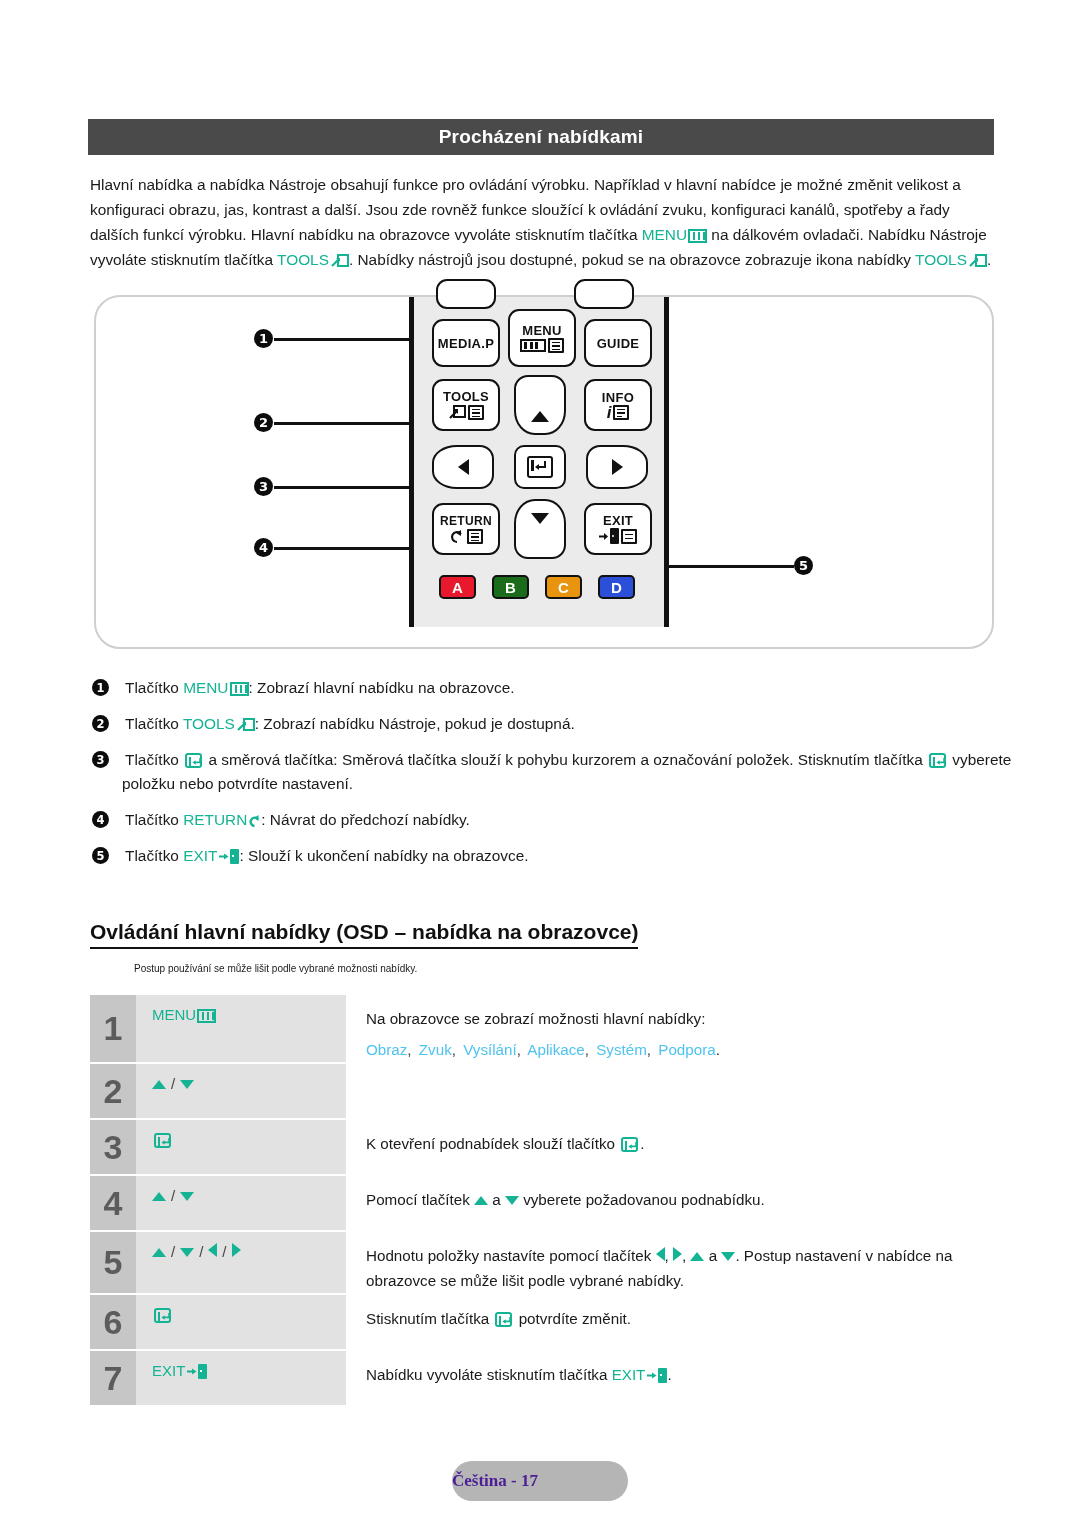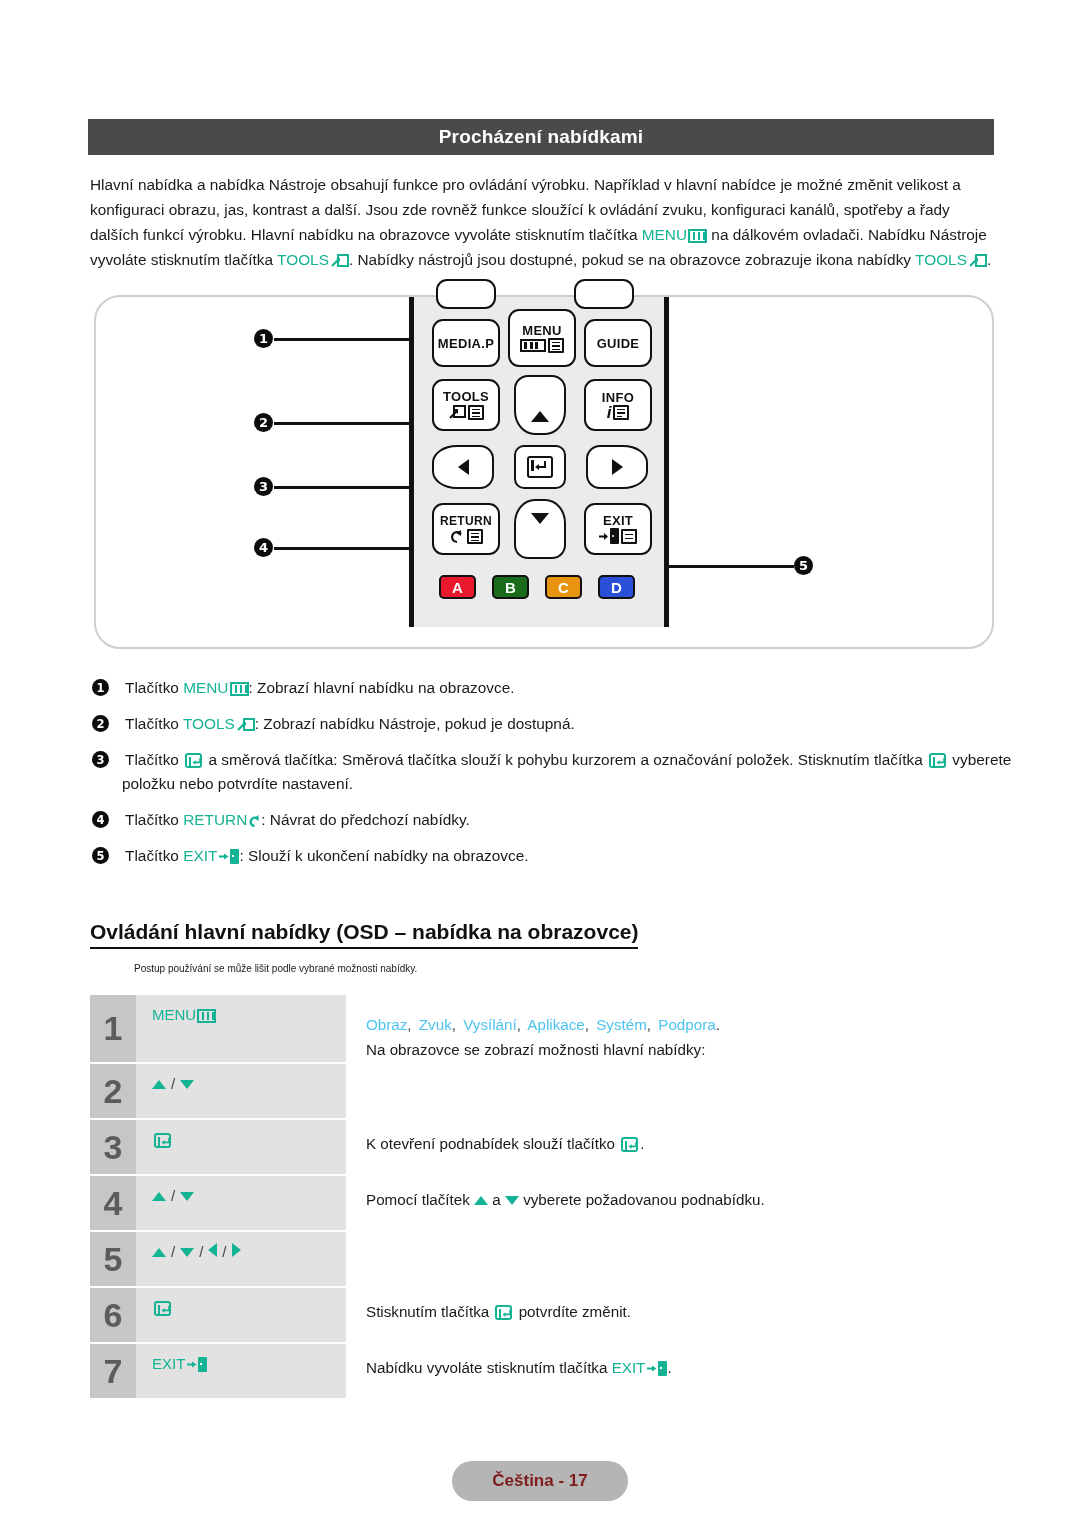--- a/index.html
+++ b/index.html
@@ -128,22 +128,22 @@
     width:210px;background:#e2e2e2;flex:none;padding:11px 0 0 16px;box-sizing:border-box;
     font-size:15px;color:#13b394;
   }
   .scol-desc{flex:1;padding:11px 0 0 20px;font-size:15.2px;line-height:25px;color:#1a1a1a;}
   .srow.h54 .scol-num,.srow.h54 .scol-btn{min-height:54px;}
   .sep{color:#444;margin:0 5px;}
 
   
   .footer{
     position:absolute;left:452px;top:1461px;width:176px;height:40px;
-    background:#b5b5b5;border-radius:20px;display:flex;align-items:center;justify-content:center;
-    font-size:17px;font-weight:bold;color:#7f1d1d;
+    background:#b5b5b5;border-radius:20px;display:flex;align-items:center;justify-content:flex-start;
+    font-size:17px;font-weight:bold;color:#4c1d95;font-family:Liberation Serif, serif;
   }
 </style>
 </head>
 <body>
 
 <div class="page">
 
   <div class="header-bar">
     <span class="title">Procházení nabídkami</span>
   </div>
@@ -360,29 +360,29 @@
   <div class="sec2-sub">Postup používání se může lišit podle vybrané možnosti nabídky.</div>
 
   <div class="steps">
 
     <div class="srow h54">
       <div class="scol-num">1</div>
       <div class="scol-btn">
         <span class="teal">MENU</span><span class="ico ico-menu"></span>
       </div>
       <div class="scol-desc">
+        <div>Na obrazovce se zobrazí možnosti hlavní nabídky:</div>
         <div style="margin-top:6px;">
           <span class="lblue">Obraz</span><span class="sep" style="margin:0 3px 0 0;">,</span>
           <span class="lblue">Zvuk</span><span class="sep" style="margin:0 3px 0 0;">,</span>
           <span class="lblue">Vysílání</span><span class="sep" style="margin:0 3px 0 0;">,</span>
           <span class="lblue">Aplikace</span><span class="sep" style="margin:0 3px 0 0;">,</span>
           <span class="lblue">Systém</span><span class="sep" style="margin:0 3px 0 0;">,</span>
           <span class="lblue">Podpora</span><span>.</span>
         </div>
-        <div>Na obrazovce se zobrazí možnosti hlavní nabídky:</div>
       </div>
     </div>
 
     <div class="srow h54">
       <div class="scol-num">2</div>
       <div class="scol-btn">
         <span class="tri tri-up"></span><span class="sep">/</span><span class="tri tri-dn"></span>
       </div>
     </div>
 
@@ -409,20 +409,23 @@
       </div>
       <div class="scol-desc">
         <span>Pomocí tlačítek </span><span class="tri tri-up"></span><span> a </span><span class="tri tri-dn"></span><span> vyberete požadovanou podnabídku.</span>
       </div>
     </div>
 
     <div class="srow h54">
       <div class="scol-num">5</div>
       <div class="scol-btn">
         <span class="tri tri-up"></span><span class="sep">/</span><span class="tri tri-dn"></span><span class="sep">/</span><span class="tri tri-lf"></span><span class="sep">/</span><span class="tri tri-rt"></span>
+      </div>
+      <div class="scol-desc">
+        <span>Hodnotu položky nastavíte pomocí tlačítek </span><span class="tri tri-lf"></span><span>, </span><span class="tri tri-rt"></span><span>, </span><span class="tri tri-up"></span><span> a </span><span class="tri tri-dn"></span><span>. Postup nastavení v nabídce na obrazovce se může lišit podle vybrané nabídky.</span>
       </div>
     </div>
 
     <div class="srow h54">
       <div class="scol-num">6</div>
       <div class="scol-btn">
         <span class="ico ico-enter"><span class="ebar"></span><svg class="earr" viewBox="0 0 10 10">
               <path d="M9 1 L9 6 L2.5 6" stroke="#13b394" stroke-width="1.9" fill="none"></path>
               <path d="M0.5 6 L4 3.5 L4 8.5 Z" fill="#13b394"></path>
             </svg></span>

